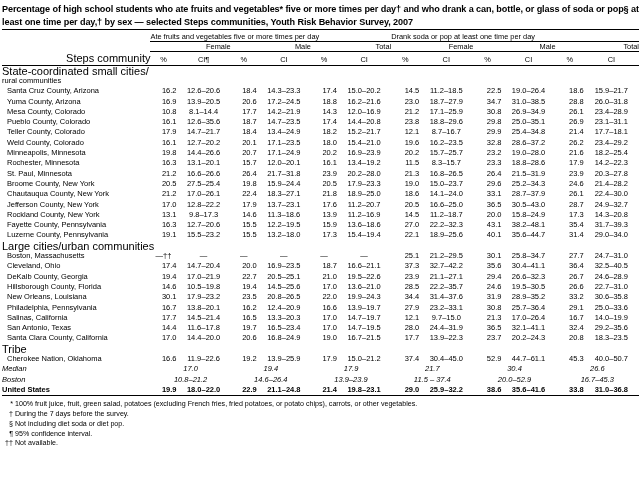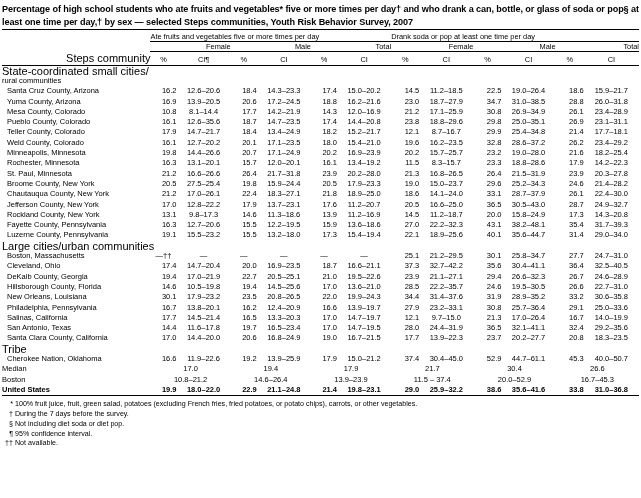--- a/index.html
+++ b/index.html
@@ -97,21 +97,21 @@
     font-size: 7.5px;
     line-height: 10.3px;
     padding-right: 2px;
   }
   td.ci {
     text-align: center;
     font-size: 7.5px;
     line-height: 10.3px;
   }
   tr.bold td { font-weight: bold; }
-  tr.ital td { }
+  tr.ital td { font-style: italic; }
   td.ctr { text-align: center; }
 
   .footnotes {
     margin-left: 2px;
     margin-top: 2px;
     font-size: 7.1px;
     line-height: 9.8px;
   }
   .fn {
     display: block;
@@ -546,21 +546,21 @@
           <td class="lbl indent">Santa Clara County, California</td>
           <td class="pct">17.0</td>
           <td class="ci">14.4–20.0</td>
           <td class="pct">20.6</td>
           <td class="ci">16.8–24.9</td>
           <td class="pct">19.0</td>
           <td class="ci">16.7–21.5</td>
           <td class="pct">17.7</td>
           <td class="ci">13.9–22.3</td>
           <td class="pct">23.7</td>
-          <td class="ci">20.2–27.7</td>
+          <td class="ci">20.2–24.3</td>
           <td class="pct">20.8</td>
           <td class="ci">18.3–23.5</td>
         </tr>
 
       <tr>
         <td class="sect" colspan="13">Tribe</td>
       </tr>
       <tr>
           <td class="lbl indent">Cherokee Nation, Oklahoma</td>
           <td class="pct">16.6</td>

